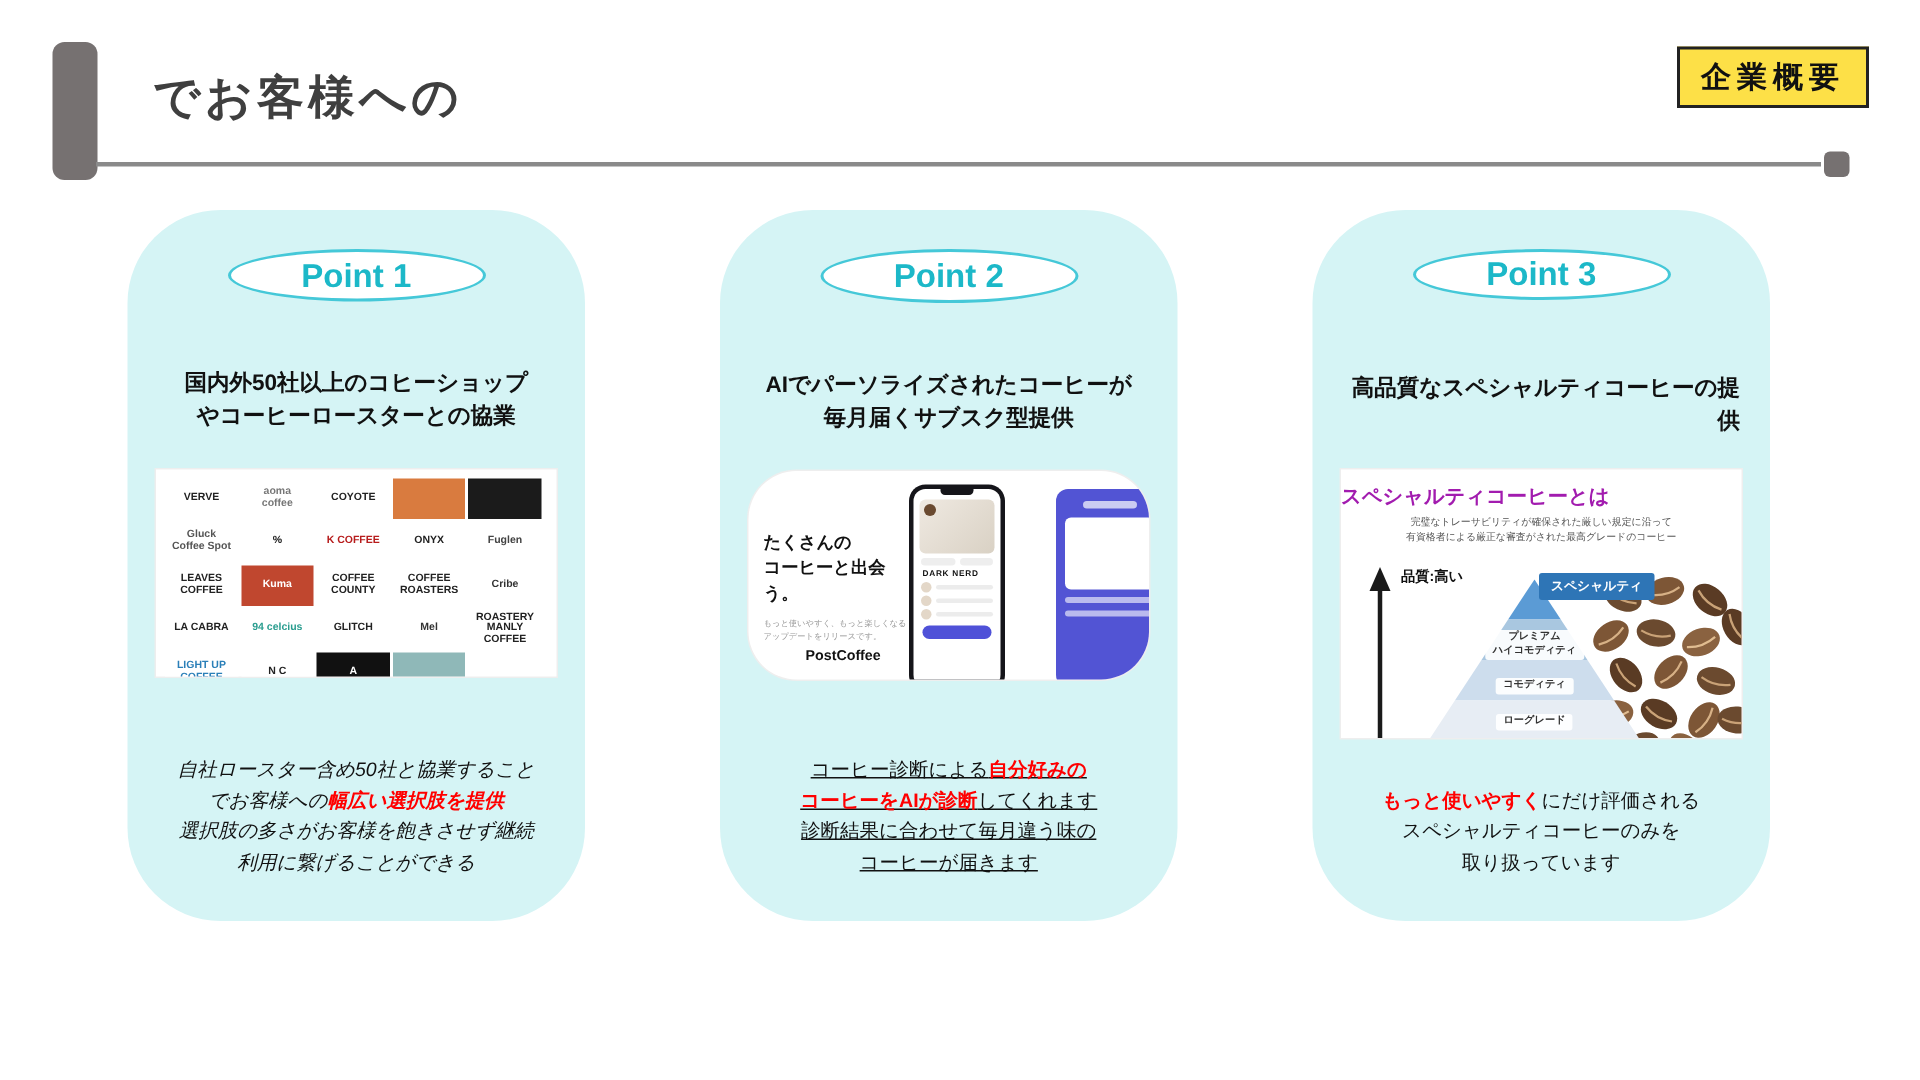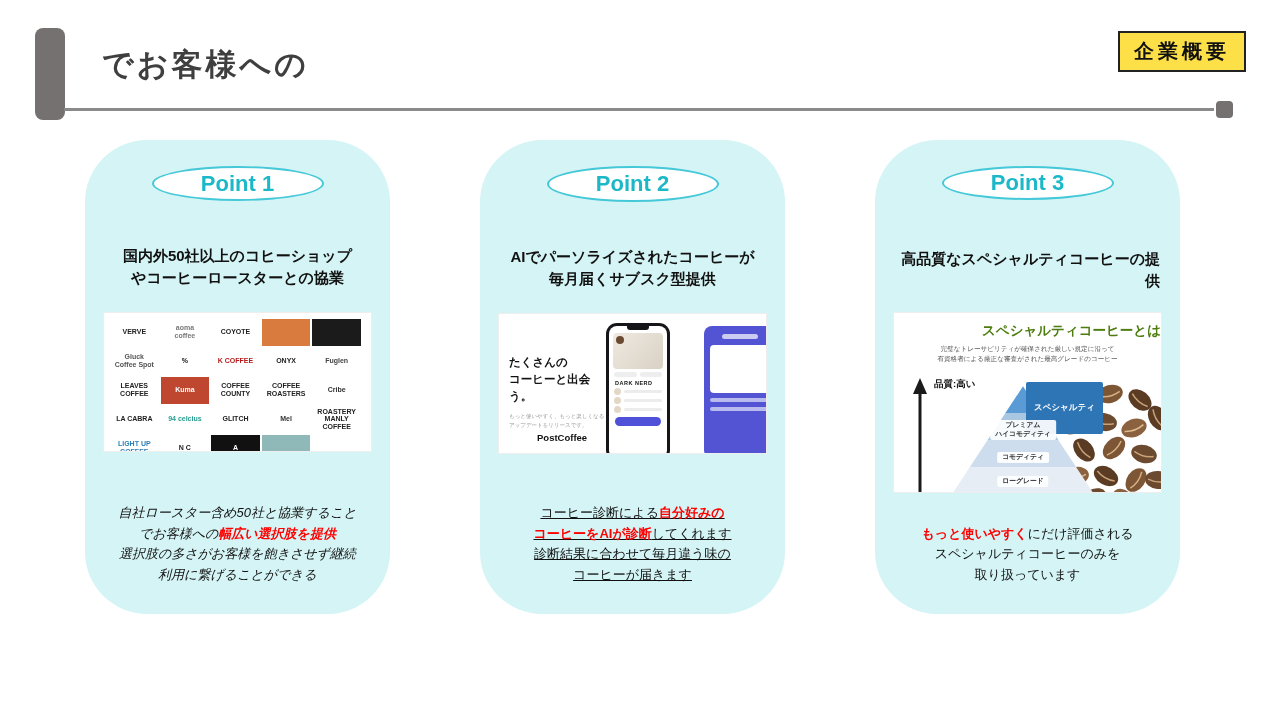--- a/index.html
+++ b/index.html
@@ -26,21 +26,21 @@
   .cards{position:absolute;left:85px;top:140px;width:1095px;display:flex;gap:90px;}
   .card{width:305px;height:474px;background:var(--card-bg);border-radius:62px;padding:26px 20px 28px;display:flex;flex-direction:column;align-items:center;}
   .pill{width:172px;height:40px;background:#fff;border:2.5px solid #45c8d8;border-radius:50%;display:flex;align-items:center;justify-content:center;font-size:22px;font-weight:bold;color:var(--accent);}
   .card-heading{margin-top:44px;font-size:15px;font-weight:bold;color:#111;text-align:center;line-height:1.45;white-space:pre-line;}
   .shot{width:267px;background:#fff;margin-top:24px;position:relative;overflow:hidden;box-shadow:0 0 0 1px #eee;}
   .desc{font-size:13px;color:#111;text-align:center;line-height:1.6;white-space:pre-line;}
   .red{color:var(--red);font-weight:bold;}
   
   .c1 .shot{height:160px;}
   .c1 .desc{margin-top:52px;font-style:italic;}
-  .c2 .shot{height:156px;}
+  .c2 .shot{height:156px;border-radius:32px;}
   .c2 .desc{margin-top:50px;text-decoration:underline;}
   .c3 .card-heading{margin-top:48px;text-align:right;}
   .c3 .shot{height:214px;margin-top:22px;}
   .c3 .desc{margin-top:32px;}
   
   .logo-grid{display:flex;flex-wrap:wrap;gap:2px;padding:6px;align-content:flex-start;height:100%;}
   .logo-tile{width:48.6px;height:27px;display:flex;align-items:center;justify-content:center;font-size:7px;font-weight:bold;color:#222;background:#fff;text-align:center;line-height:1.1;white-space:pre-line;overflow:hidden;}
   
   .app-copy{position:absolute;left:10px;top:40px;width:96px;text-align:left;}
   .app-catch{font-size:11.5px;font-weight:bold;color:#111;line-height:1.5;white-space:pre-line;}
@@ -56,34 +56,34 @@
   .scr-title{margin:3px 6px 1px;font-size:5.5px;font-weight:bold;color:#111;letter-spacing:.5px;}
   .scr-row{display:flex;align-items:center;gap:3px;margin:2px 5px;}
   .scr-dot{width:7px;height:7px;border-radius:50%;background:#e3d7c8;}
   .scr-bar{flex:1;height:3px;border-radius:2px;background:#ececec;}
   .scr-btn{margin:4px 6px 0;height:9px;border-radius:5px;background:#4f51d8;}
   .phone2{position:absolute;right:-10px;top:12px;width:72px;height:132px;background:#5254d4;border-radius:8px;z-index:1;padding:6px;}
   .p2-head{height:5px;width:60%;margin:2px auto 6px;background:rgba(255,255,255,.7);border-radius:3px;}
   .p2-card{height:48px;background:#fff;border-radius:4px;}
   .p2-bar{height:4px;background:rgba(255,255,255,.6);border-radius:2px;margin-top:5px;}
   
-  .dia-title{margin-top:9px;font-size:13.5px;font-weight:bold;color:#4d7c0f;text-align:right;}
+  .dia-title{margin-top:9px;font-size:13.5px;font-weight:bold;color:#a21caf;text-align:left;}
   .dia-sub{margin-top:4px;font-size:6.6px;color:#555;text-align:center;line-height:1.5;white-space:pre-line;}
   .diagram{position:relative;height:150px;margin-top:4px;}
   .axis{position:absolute;left:16px;top:8px;z-index:3;}
   .axis-high{position:absolute;left:40px;top:10px;font-size:9.5px;font-weight:bold;color:#111;z-index:3;}
   .axis-low{position:absolute;left:40px;bottom:6px;font-size:9.5px;font-weight:bold;color:#111;z-index:3;}
   .beans{position:absolute;right:-4px;top:16px;z-index:1;}
   .pyramid{position:absolute;left:58px;top:18px;width:142px;height:108px;clip-path:polygon(50% 0,100% 100%,0 100%);z-index:2;}
   .layer{height:25%;}
   .layer1{background:#5b9bd5;}
   .layer2{background:#a9c7e0;}
   .layer3{background:#cddded;}
   .layer4{background:#e7edf4;}
-  .spec-tag{position:absolute;left:132px;top:14px;background:var(--pyr-blue);color:#fff;font-size:8.5px;font-weight:bold;padding:20px 8px;border-radius:2px;z-index:4;white-space:nowrap;}
+  .spec-tag{position:absolute;left:132px;top:14px;background:var(--pyr-blue);color:#fff;font-size:8.5px;font-weight:bold;padding:3px 8px;border-radius:2px;z-index:4;white-space:nowrap;}
   .lyr-label{position:absolute;left:129px;transform:translateX(-50%);background:rgba(255,255,255,.92);font-size:6.8px;font-weight:bold;color:#333;padding:1px 5px;border-radius:2px;z-index:4;text-align:center;white-space:pre-line;line-height:1.3;}
   .lbl2{top:52px;}
   .lbl3{top:84px;}
   .lbl4{top:108px;}
 </style>
 </head>
 <body>
 
 <div>
 

